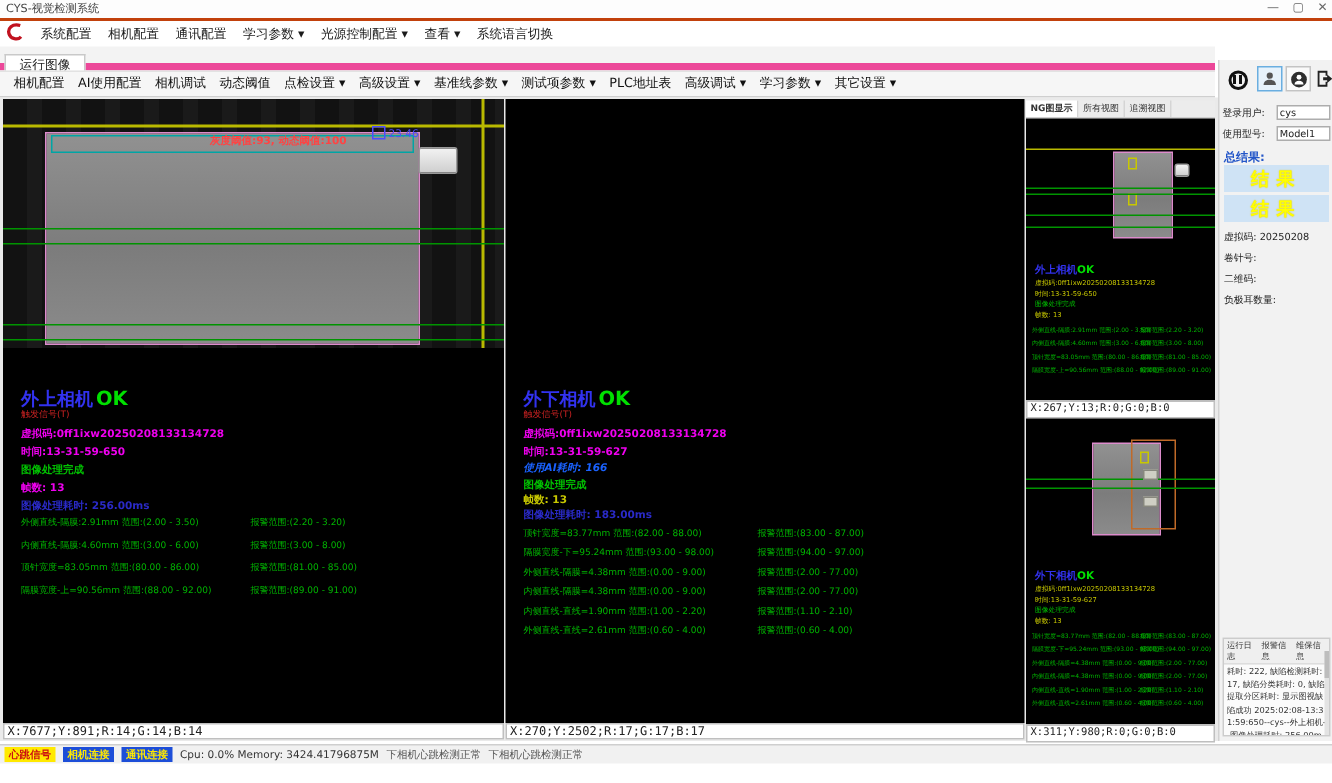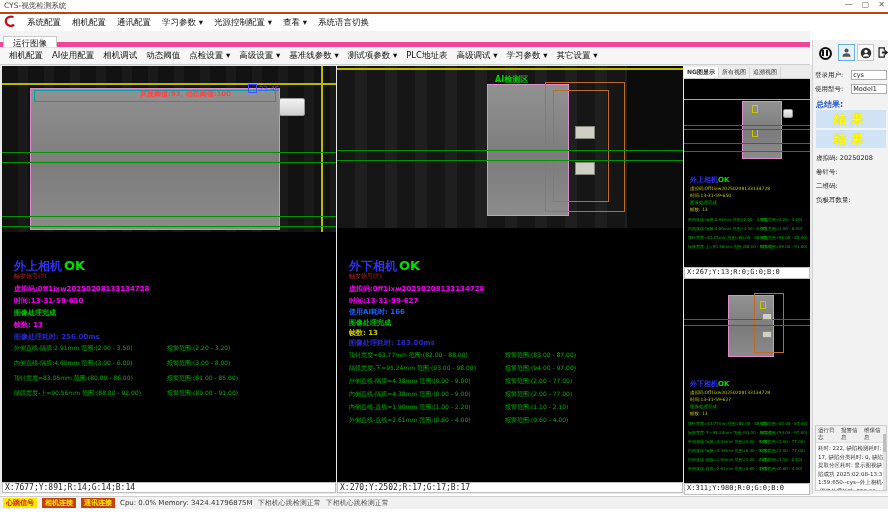--- a/index.html
+++ b/index.html
@@ -45,21 +45,21 @@
   .brightspot{position:absolute;background:#cfcfc4;border:1px solid #88887e;box-sizing:border-box;}
   .overlay-red{position:absolute;color:#ff4343;font-size:7px;font-weight:bold;white-space:nowrap;}
   .marker-blue{position:absolute;color:#4d4dff;font-size:7px;white-space:nowrap;}
   .bluebox{position:absolute;border:1px solid #4d4dff;box-sizing:border-box;}
   .ai-label{position:absolute;color:#00d200;font-size:8px;font-weight:bold;white-space:nowrap;}
 
   .cam-title{position:absolute;font-size:12px;font-weight:bold;color:#3232f0;white-space:nowrap;}
   .cam-title .ok{color:#00e000;font-size:13px;margin-left:2px;}
   .cam-sub{position:absolute;font-size:6px;color:#cc2222;white-space:nowrap;}
   .iline{position:absolute;left:12px;font-size:7px;font-weight:bold;white-space:nowrap;}
-  .c-mag{color:#f000f0;} .c-grn{color:#00c000;} .c-dblu{color:#2a2ac8;} .c-cyan{color:#1a62ff;} .c-yel{color:#c8c800;}
+  .c-mag{color:#f000f0;} .c-grn{color:#00c000;} .c-dblu{color:#2a2ac8;} .c-cyan{color:#1a62ff;font-style:italic;} .c-yel{color:#c8c800;}
   .meas-row{position:absolute;left:0;right:0;height:10px;font-size:6px;color:#00b400;white-space:nowrap;}
   .meas-row .mv{position:absolute;left:12px;} 
   #left-view .meas-row .ma{position:absolute;left:165px;}
   #mid-view .meas-row .ma{position:absolute;left:168px;}
 
   
   #right-col{position:absolute;left:684px;top:2px;width:126px;height:428px;background:#eaeaea;}
   .mini-tabs{position:absolute;top:0;left:0;width:126px;height:12px;background:#ececec;display:flex;font-size:6px;color:#333;border-bottom:1px solid #cfcfcf;box-sizing:border-box;}
   .mini-tab{padding:1px 3px;border-right:1px solid #d5d5d5;}
   .mini-tab.active{background:#ffffff;font-weight:bold;}
@@ -92,21 +92,21 @@
   .log-panel{position:absolute;left:2px;top:385px;width:72px;height:66px;background:#fbfbfb;border:1px solid #cccccc;box-sizing:border-box;overflow:hidden;}
   .log-tabs{display:flex;gap:3px;font-size:5.5px;color:#333;background:#efefef;border-bottom:1px solid #ddd;padding:1px 2px;}
   .log-text{font-size:5.5px;color:#333;padding:1px 2px;line-height:1.55;word-break:break-all;}
   .log-scroll{position:absolute;right:0;top:8px;bottom:0;width:3px;background:#e3e3e3;}
   .log-thumb{position:absolute;right:0;top:8px;width:3px;height:18px;background:#bdbdbd;}
 
   
   .bottombar{position:absolute;top:496px;left:0;width:888px;height:13px;background:#f1f1f1;border-top:1px solid #cfcfcf;display:flex;align-items:center;gap:5px;padding-left:3px;font-size:7px;color:#333;box-sizing:border-box;white-space:nowrap;}
   .badge{padding:0 3px;font-size:7px;font-weight:bold;line-height:10px;}
   .badge.yellow{background:#ffe900;color:#cc1111;}
-  .badge.red{background:#c2410c;color:#ffe900;}
+  .badge.red{background:#1d4ed8;color:#ffe900;}
   .hb{color:#555;}
 </style>
 </head>
 <body>
 
 <div class="window">
 
   <div class="titlebar">
     <span>CYS-视觉检测系统</span>
     <span class="win-controls">
@@ -187,32 +187,20 @@
           <span class="ma">报警范围:(81.00 - 85.00)</span>
         </div>
       <div class="meas-row" style="top:323px;">
           <span class="mv">隔膜宽度-上=90.56mm 范围:(88.00 - 92.00)</span>
           <span class="ma">报警范围:(89.00 - 91.00)</span>
         </div>
     </div>
     <div class="vstatus" id="left-status">X:7677;Y:891;R:14;G:14;B:14</div>
 
     <div class="view" id="mid-view">
-      <div class="canvas" id="mid-canvas">
-        <div class="abs" style="left:290px;top:0;width:56px;height:162px;background:#0c0c0c;"></div>
-        <div class="hyellow" style="top:2px;"></div>
-        <div class="ai-label" style="left:158px;top:8px;">AI检测区</div>
-        <div class="grayrect" style="left:150px;top:18px;width:82px;height:132px;"></div>
-        <div class="orangebox" style="left:208px;top:16px;width:80px;height:130px;"></div>
-        <div class="orangebox" style="left:216px;top:24px;width:56px;height:112px;"></div>
-        <div class="hgreen" style="top:84px;"></div>
-        <div class="hgreen" style="top:94px;"></div>
-        <div class="brightspot" style="left:238px;top:60px;width:20px;height:13px;"></div>
-        <div class="brightspot" style="left:238px;top:96px;width:20px;height:13px;"></div>
-      </div>
       <div class="cam-title" style="left:12px;top:192px;">
         <span>外下相机</span><span class="ok">OK</span>
       </div>
       <div class="cam-sub" style="left:12px;top:206px;">触发信号(T)</div>
       <div class="iline c-mag" style="top:218px;">虚拟码:0ff1ixw20250208133134728</div>
       <div class="iline c-mag" style="top:230px;">时间:13-31-59-627</div>
       <div class="iline c-cyan" style="top:241px;">使用AI耗时: 166</div>
       <div class="iline c-grn" style="top:252px;">图像处理完成</div>
       <div class="iline c-yel" style="top:262px;">帧数: 13</div>
       <div class="iline c-dblu" style="top:272px;">图像处理耗时: 183.00ms</div>

